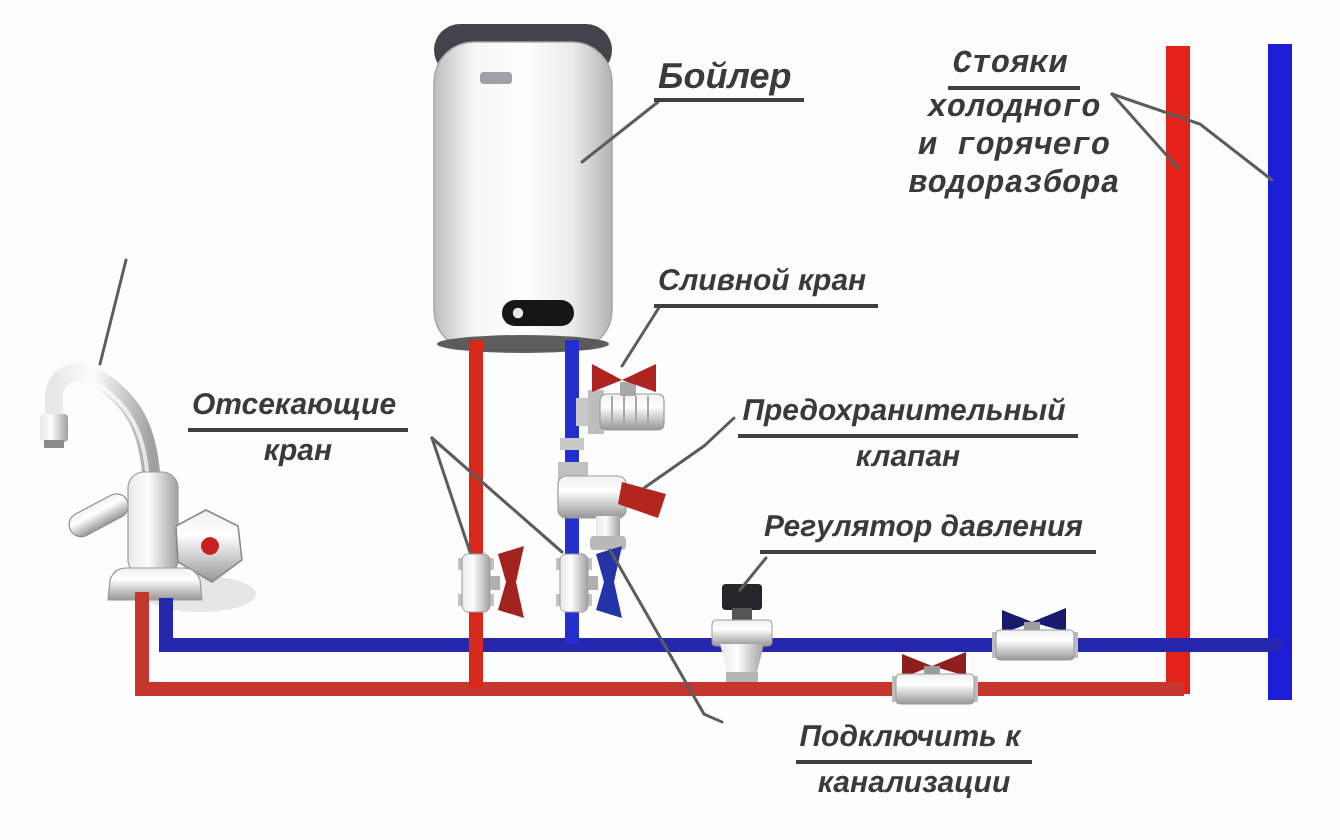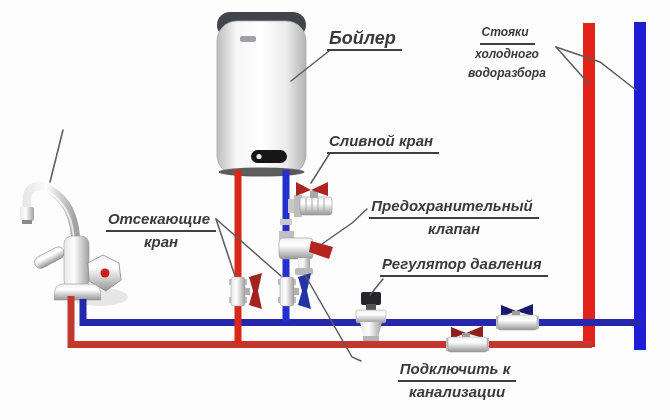--- a/index.html
+++ b/index.html
@@ -5,21 +5,21 @@
   html,body{margin:0;padding:0;background:#ffffff;}
   .stage{position:relative;width:670px;height:420px;background:#fdfdfd;overflow:hidden;
          font-family:"Liberation Sans",sans-serif;}
   .stage svg{position:absolute;left:0;top:0;z-index:1;}
   .lbl{position:absolute;z-index:2;color:#3a3a3a;font-weight:700;font-style:italic;
        font-size:15px;line-height:20px;white-space:nowrap;}
   .lbl.center{text-align:center;}
   .lbl .ln{display:block;}
   .lbl .u{display:inline-block;border-bottom:2px solid #3f3f3f;padding:0 6px 1px 2px;text-align:right;}
   .big{font-size:18px;}
-  .risers{font-size:12px;line-height:19px;}
+  .risers{font-size:16px;line-height:19px;font-family:Liberation Mono, monospace;}
 </style>
 </head>
 <body>
 
 <div class="stage">
 
 <svg width="670" height="420" viewBox="0 0 670 420">
   <defs>
     <linearGradient id="gM" x1="0" y1="0" x2="1" y2="0">
       <stop offset="0" stop-color="#e8e8e8"></stop>
@@ -148,28 +148,29 @@
 </svg>
 
 
 <div class="lbl big" style="left:327px;top:28px;">
   <span class="ln u">Бойлер</span>
 </div>
 
 <div class="lbl center risers" style="left:443px;top:23px;width:128px;">
   <span class="ln"><span class="u">Стояки</span></span>
   <span class="ln">холодного</span>
+  <span class="ln">и горячего</span>
   <span class="ln">водоразбора</span>
 </div>
 
 <div class="lbl" style="left:327px;top:131px;">
   <span class="ln u">Сливной кран</span>
 </div>
 
-<div class="lbl center" style="left:103px;top:193px;width:116px;margin-top:16px;">
+<div class="lbl center" style="left:91px;top:193px;width:116px;">
   <span class="ln"><span class="u">Отсекающие</span></span>
   <span class="ln">кран</span>
 </div>
 
 <div class="lbl center" style="left:358px;top:196px;width:192px;">
   <span class="ln"><span class="u">Предохранительный</span></span>
   <span class="ln">клапан</span>
 </div>
 
 <div class="lbl" style="left:380px;top:254px;">

